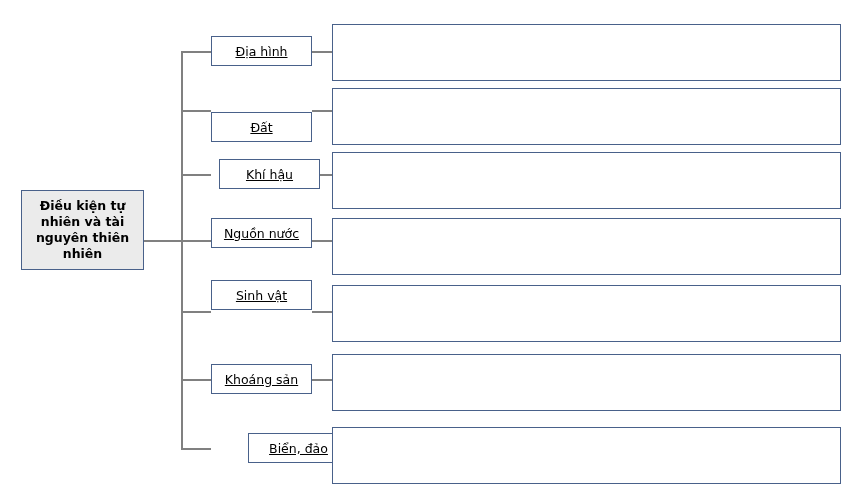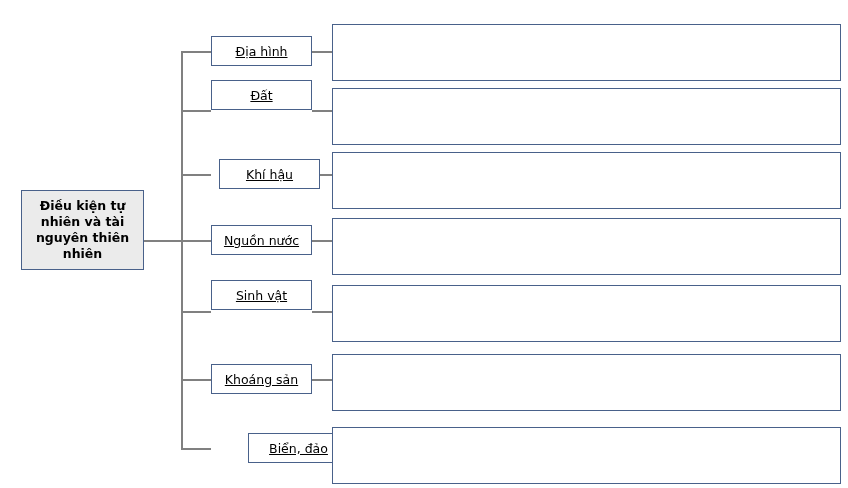--- a/index.html
+++ b/index.html
@@ -86,29 +86,29 @@
 
   <div class="line line-v" style="left:181px; top:51px; height:398px;"></div>
 
   <div id="branches">
       <div class="line line-h" style="left: 181px; top: 51px; width: 30px;"></div>
       <div class="line line-h" style="left: 312px; top: 51px; width: 20px;"></div>
       <div class="label-box" style="top: 36px;">Địa hình</div>
       <div class="blank-box" style="top: 24px; height: 57px;"></div>
       <div class="line line-h" style="left: 181px; top: 110px; width: 30px;"></div>
       <div class="line line-h" style="left: 312px; top: 110px; width: 20px;"></div>
-      <div class="label-box" style="top: 80px;">Đất</div>
+      <div class="label-box" style="top: 112px;">Đất</div>
       <div class="blank-box" style="top: 88px; height: 57px;"></div>
       <div class="line line-h" style="left: 181px; top: 174px; width: 30px;"></div>
       <div class="line line-h" style="left: 312px; top: 174px; width: 20px;"></div>
       <div class="label-box" style="top: 159px; margin-left: 8px;">Khí hậu</div>
       <div class="blank-box" style="top: 152px; height: 57px;"></div>
       <div class="line line-h" style="left: 181px; top: 240px; width: 30px;"></div>
       <div class="line line-h" style="left: 312px; top: 240px; width: 20px;"></div>
-      <div class="label-box" style="top: 225px; text-align: right;">Nguồn nước</div>
+      <div class="label-box" style="top: 218px; text-align: right;">Nguồn nước</div>
       <div class="blank-box" style="top: 218px; height: 57px;"></div>
       <div class="line line-h" style="left: 181px; top: 311px; width: 30px;"></div>
       <div class="line line-h" style="left: 312px; top: 311px; width: 20px;"></div>
       <div class="label-box" style="top: 280px;">Sinh vật</div>
       <div class="blank-box" style="top: 285px; height: 57px;"></div>
       <div class="line line-h" style="left: 181px; top: 379px; width: 30px;"></div>
       <div class="line line-h" style="left: 312px; top: 379px; width: 20px;"></div>
       <div class="label-box" style="top: 364px;">Khoáng sản</div>
       <div class="blank-box" style="top: 354px; height: 57px;"></div>
       <div class="line line-h" style="left: 181px; top: 448px; width: 30px;"></div>

